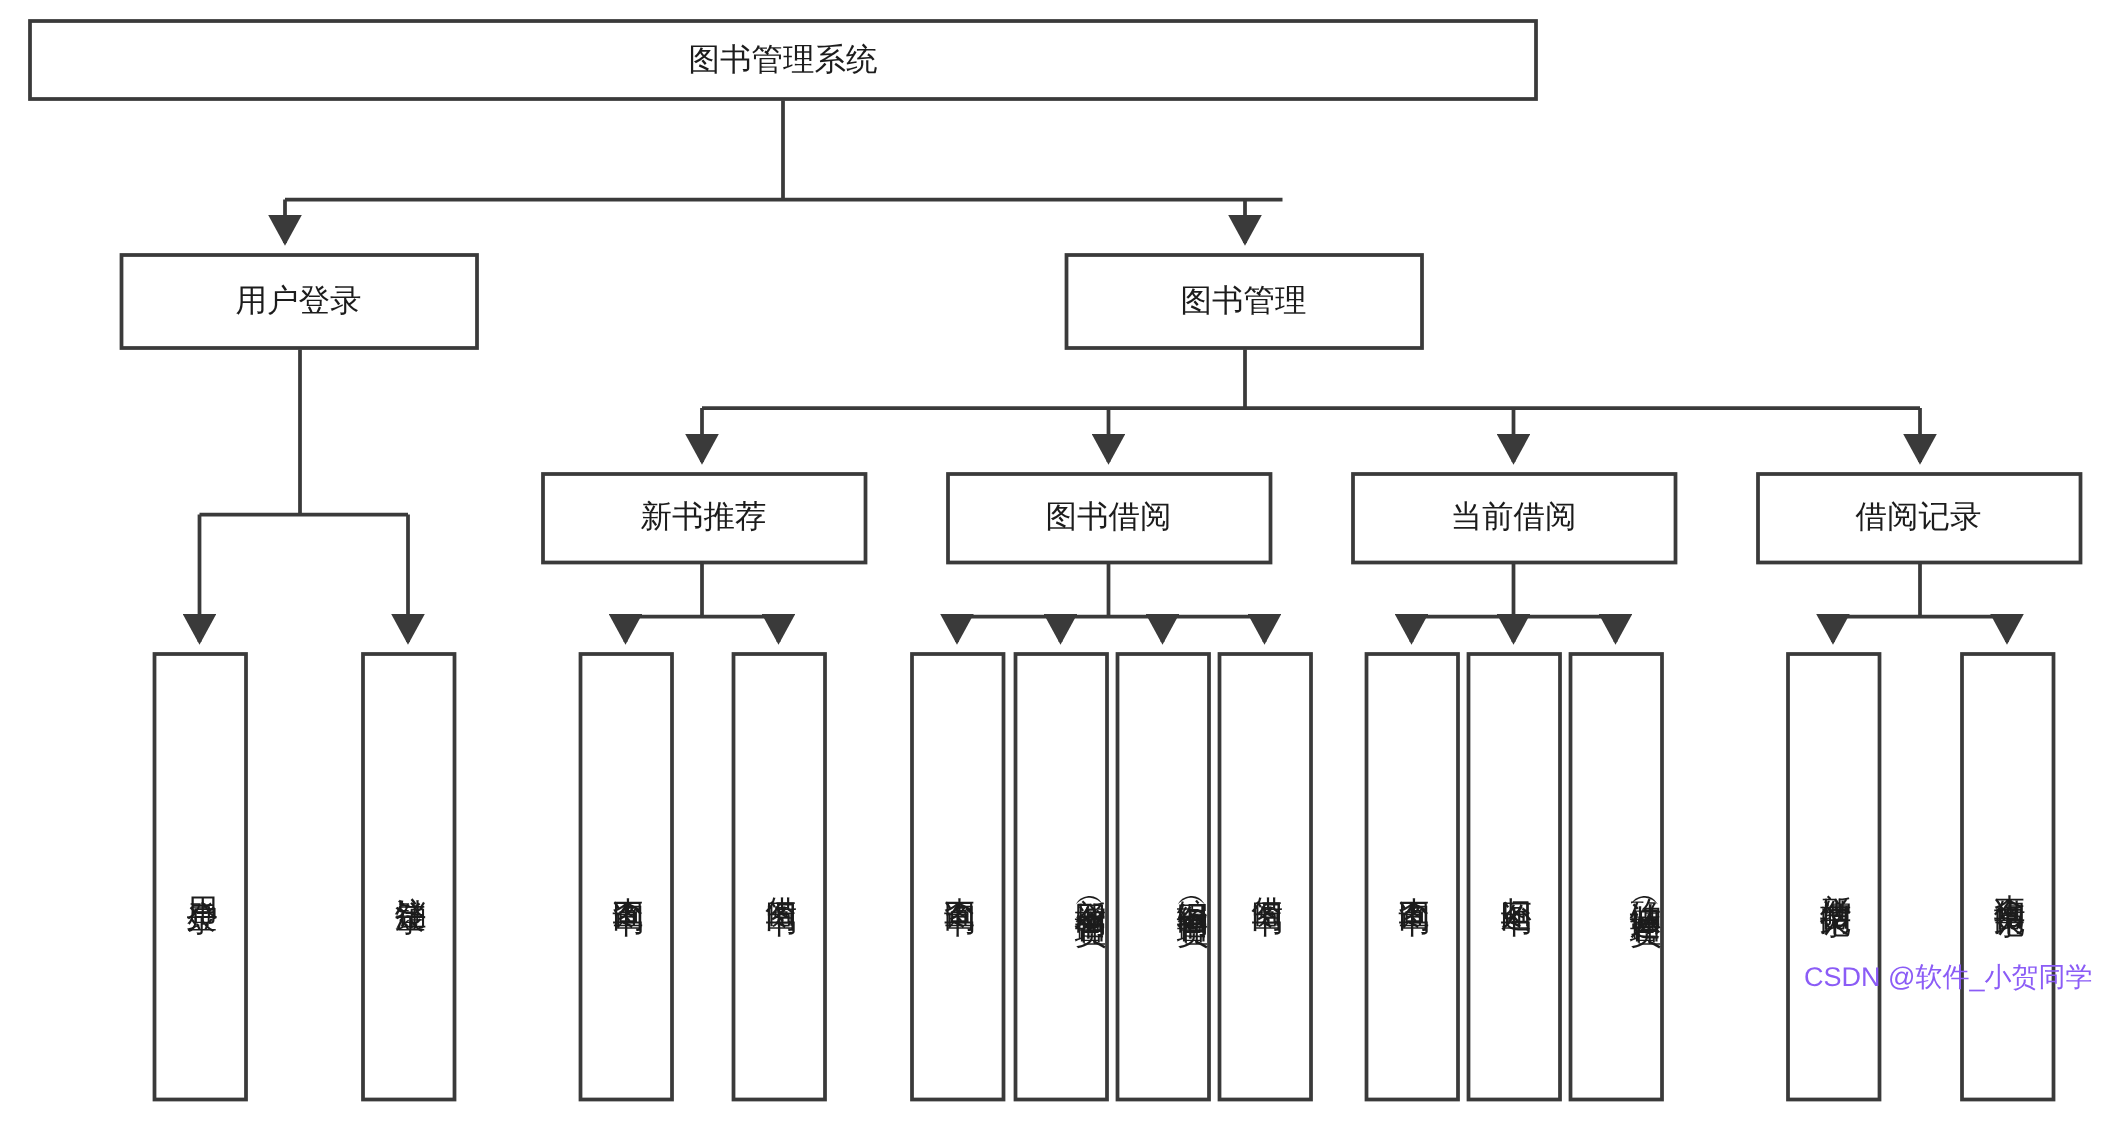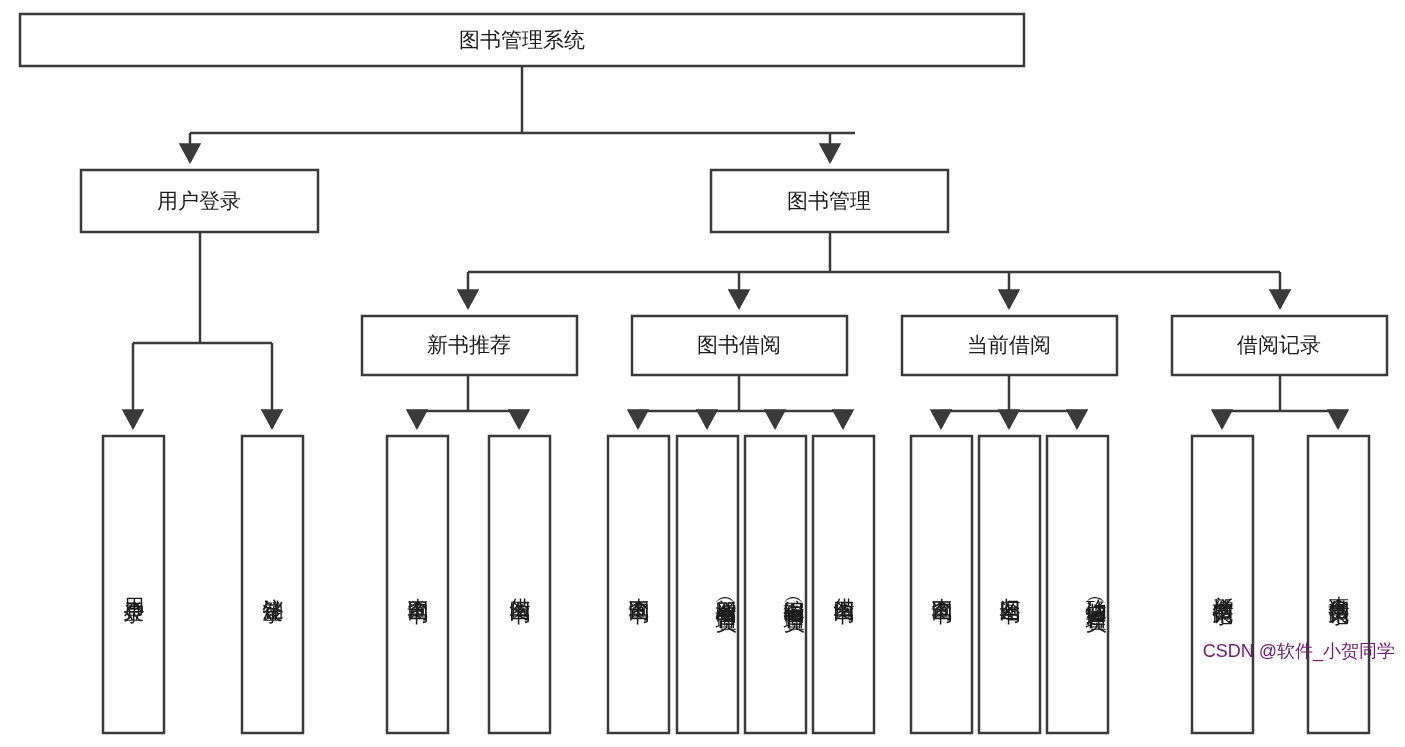--- a/index.html
+++ b/index.html
@@ -65,21 +65,21 @@
     text-align: center;
     white-space: nowrap;
     pointer-events: none;
   }
   .watermark {
     position: absolute;
     right: 10px;
     bottom: 5px;
     font-family: "Liberation Sans", "DejaVu Sans", sans-serif;
     font-size: 18px;
-    color: #701a75;
+    color: #8b5cf6;
     white-space: nowrap;
   }
 </style>
 </head>
 <body>
 
 <div id="diagram-root">
 
   <svg id="diagram-svg" viewBox="0 0 1405 747">
     <defs>

